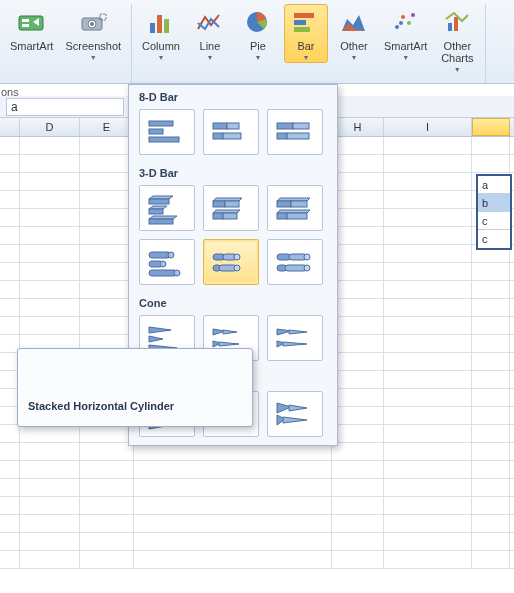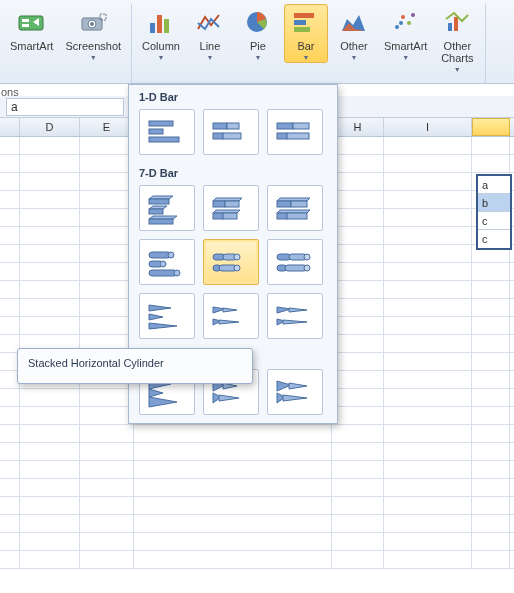--- a/index.html
+++ b/index.html
@@ -135,21 +135,21 @@
       position:absolute;
       left:17px; top:348px;
       width:236px;
       background:#fbfcfe;
       border:1px solid #9bb0cc;
       border-radius:3px;
       box-shadow:2px 3px 7px rgba(0,0,0,0.25);
       padding:8px 10px 10px;
       z-index:20;
     }
-    .tooltip-title { font-weight:normal; font-size:11px; color:#2b3a52; margin-bottom:4px;}
+    .tooltip-title { font-weight:bold; font-size:11px; color:#2b3a52; margin-bottom:4px;margin-top:43px;}
     .tooltip-body { font-size:11px; color:#444; line-height:1.35;}
   </style>
 </head>
 <body>
 
 <div class="ribbon">
   <div class="ribbon-group">
     <div class="ribbon-btn">
       <div class="ribbon-icon">
         <svg width="30" height="24">
@@ -495,21 +495,21 @@
 
   <div class="side-cells">
     <div class="sc">a</div>
     <div class="sc sel">b</div>
     <div class="sc">c</div>
     <div class="sc" style="border-bottom:none">c</div>
   </div>
 </div>
 
 <div class="dropdown">
-  <div class="dd-section-title">1-D Bar</div>
+  <div class="dd-section-title">8-D Bar</div>
   <div class="dd-grid">
     <div class="chart-thumb">
         <svg width="44" height="34">
           <rect x="4" y="6" width="24" height="5" fill="#7d9ed1" stroke="#4a6fa0"></rect>
           <rect x="4" y="14" width="14" height="5" fill="#7d9ed1" stroke="#4a6fa0"></rect>
           <rect x="4" y="22" width="30" height="5" fill="#7d9ed1" stroke="#4a6fa0"></rect>
         </svg>
       </div>
     <div class="chart-thumb">
         <svg width="44" height="34">
@@ -522,21 +522,21 @@
     <div class="chart-thumb">
         <svg width="44" height="34">
           <rect x="4" y="8" width="16" height="6" fill="#7d9ed1" stroke="#4a6fa0"></rect>
           <rect x="20" y="8" width="16" height="6" fill="#a7c0e4" stroke="#4a6fa0"></rect>
           <rect x="4" y="18" width="10" height="6" fill="#7d9ed1" stroke="#4a6fa0"></rect>
           <rect x="14" y="18" width="22" height="6" fill="#a7c0e4" stroke="#4a6fa0"></rect>
         </svg>
       </div>
   </div>
 
-  <div class="dd-section-title">7-D Bar</div>
+  <div class="dd-section-title">3-D Bar</div>
   <div class="dd-grid">
     <div class="chart-thumb">
         <svg width="44" height="34">
           <path d="M4 8 l4 -3 h20 l-4 3 z" fill="#a7c0e4" stroke="#4a6fa0"></path>
           <rect x="4" y="8" width="20" height="5" fill="#7d9ed1" stroke="#4a6fa0"></rect>
           <path d="M4 18 l4 -3 h14 l-4 3 z" fill="#a7c0e4" stroke="#4a6fa0"></path>
           <rect x="4" y="18" width="14" height="5" fill="#7d9ed1" stroke="#4a6fa0"></rect>
           <path d="M4 28 l4 -3 h24 l-4 3 z" fill="#a7c0e4" stroke="#4a6fa0"></path>
           <rect x="4" y="28" width="24" height="5" fill="#7d9ed1" stroke="#4a6fa0"></rect>
         </svg>
@@ -589,20 +589,21 @@
           <rect x="4" y="9" width="14" height="6" rx="3" fill="#7d9ed1" stroke="#4a6fa0"></rect>
           <rect x="16" y="9" width="18" height="6" rx="3" fill="#9db9df" stroke="#4a6fa0"></rect>
           <ellipse cx="34" cy="12" rx="3" ry="3" fill="#c6d6ec" stroke="#4a6fa0"></ellipse>
           <rect x="4" y="20" width="10" height="6" rx="3" fill="#7d9ed1" stroke="#4a6fa0"></rect>
           <rect x="12" y="20" width="22" height="6" rx="3" fill="#9db9df" stroke="#4a6fa0"></rect>
           <ellipse cx="34" cy="23" rx="3" ry="3" fill="#c6d6ec" stroke="#4a6fa0"></ellipse>
         </svg>
       </div>
   </div>
 
+  <div class="dd-section-title">Cone</div>
   <div class="dd-grid">
     <div class="chart-thumb">
         <svg width="44" height="34">
           <path d="M4 6 L26 9 L4 12 Z" fill="#7d9ed1" stroke="#4a6fa0"></path>
           <path d="M4 15 L18 18 L4 21 Z" fill="#7d9ed1" stroke="#4a6fa0"></path>
           <path d="M4 24 L32 27 L4 30 Z" fill="#7d9ed1" stroke="#4a6fa0"></path>
         </svg>
       </div>
     <div class="chart-thumb">
         <svg width="44" height="34">

